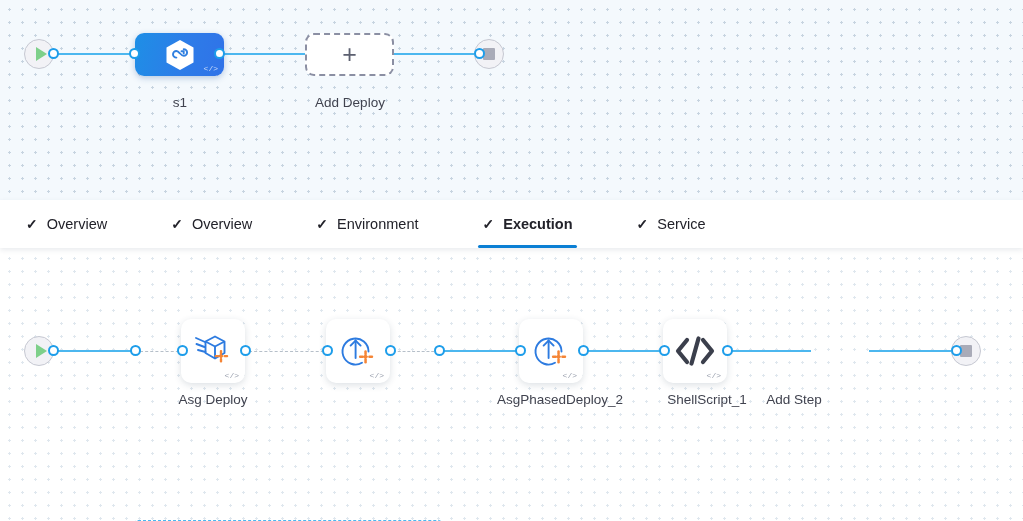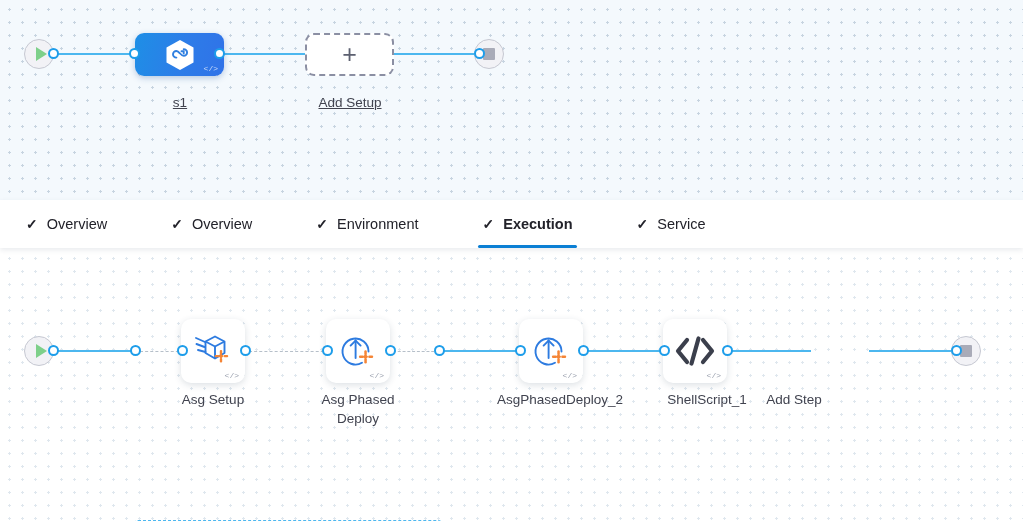--- a/index.html
+++ b/index.html
@@ -80,21 +80,21 @@
     z-index:5;
   }
   .hexwrap{position:absolute;left:50%;top:50%;transform:translate(-50%,-50%);}
   .codeglyph{
     position:absolute;right:6px;bottom:3px;font-size:8px;line-height:1;
     font-family:"Liberation Mono", monospace;
   }
   #stage-node .codeglyph{color:rgba(255,255,255,.72);}
   .node-label{
     position:absolute;text-align:center;color:#41434f;
-    font-size:13.5px;line-height:19px;text-decoration:underline;
+    font-size:13.5px;line-height:19px;
   }
 
   
   .add-node{
     position:absolute;background:#fff;
     border:2px dashed #8b8fa3;box-sizing:border-box;
     display:flex;align-items:center;justify-content:center;
     color:#5c6070;z-index:5;
   }
   #add-stage{left:305px;top:33px;width:89px;height:43px;border-radius:9px;font-size:25px;font-weight:300;}
@@ -146,21 +146,21 @@
       </div>
       <div class="codeglyph">&lt;/&gt;</div>
     </div>
     <div class="port" style="left:129px;top:48px;"></div>
     <div class="port" style="left:214px;top:48px;"></div>
     <div class="node-label" style="left:125px;top:93px;width:110px;">s1</div>
 
     <div class="add-node" id="add-stage">
       <span>+</span>
     </div>
-    <div class="node-label" style="left:295px;top:93px;width:110px;">Add Setup</div>
+    <div class="node-label" style="left:295px;top:93px;width:110px;">Add Deploy</div>
 
     <div class="port" style="left:474px;top:48px;"></div>
     <div class="endcircle" style="left:474px;top:39px;">
       <div class="stop-sq"></div>
     </div>
   </div>
 
   <div id="tab-bar">
     <div class="tabs">
 
@@ -238,21 +238,21 @@
             <rect x="30.6" y="21.9" width="4.6" height="2.4" rx="1"></rect>
             <rect x="26.8" y="16.9" width="2.4" height="4.6" rx="1"></rect>
             <rect x="26.8" y="24.9" width="2.4" height="4.6" rx="1"></rect>
             <rect x="21.6" y="21.9" width="4.6" height="2.4" rx="1"></rect>
           </g>
         </svg>
       </span>
       <span class="codeglyph">&lt;/&gt;</span>
     </div>
     <div class="port" style="left:240px;top:97px;"></div>
-    <div class="step-label" style="left:159px;top:142px;">Asg Setup</div>
+    <div class="step-label" style="left:159px;top:142px;">Asg Deploy</div>
 
     <div class="port" style="left:322px;top:97px;"></div>
     <div class="step-node" style="left:326px;top:71px;">
       <span>
         <svg width="40" height="38" viewBox="0 0 40 38">
           <g stroke="#2d7be0" stroke-width="1.9" fill="none" stroke-linecap="round">
             <path d="M30.5 19.5 A13 13 0 1 0 24 30.8"></path>
             <path d="M17.6 8.5 L17.6 26"></path>
             <path d="M12.6 13.6 L17.6 8.5 L22.6 13.6"></path>
           </g>
@@ -261,21 +261,20 @@
             <rect x="30.2" y="23.5" width="5" height="2.5" rx="1.2"></rect>
             <rect x="26.3" y="18.3" width="2.5" height="5" rx="1.2"></rect>
             <rect x="26.3" y="26.4" width="2.5" height="5" rx="1.2"></rect>
             <rect x="20.9" y="23.5" width="5" height="2.5" rx="1.2"></rect>
           </g>
         </svg>
       </span>
       <span class="codeglyph">&lt;/&gt;</span>
     </div>
     <div class="port" style="left:385px;top:97px;"></div>
-    <div class="step-label" style="left:304px;top:142px;">Asg Phased Deploy</div>
 
     <div class="port" style="left:515px;top:97px;"></div>
     <div class="step-node" style="left:519px;top:71px;">
       <span>
         <svg width="40" height="38" viewBox="0 0 40 38">
           <g stroke="#2d7be0" stroke-width="1.9" fill="none" stroke-linecap="round">
             <path d="M30.5 19.5 A13 13 0 1 0 24 30.8"></path>
             <path d="M17.6 8.5 L17.6 26"></path>
             <path d="M12.6 13.6 L17.6 8.5 L22.6 13.6"></path>
           </g>

